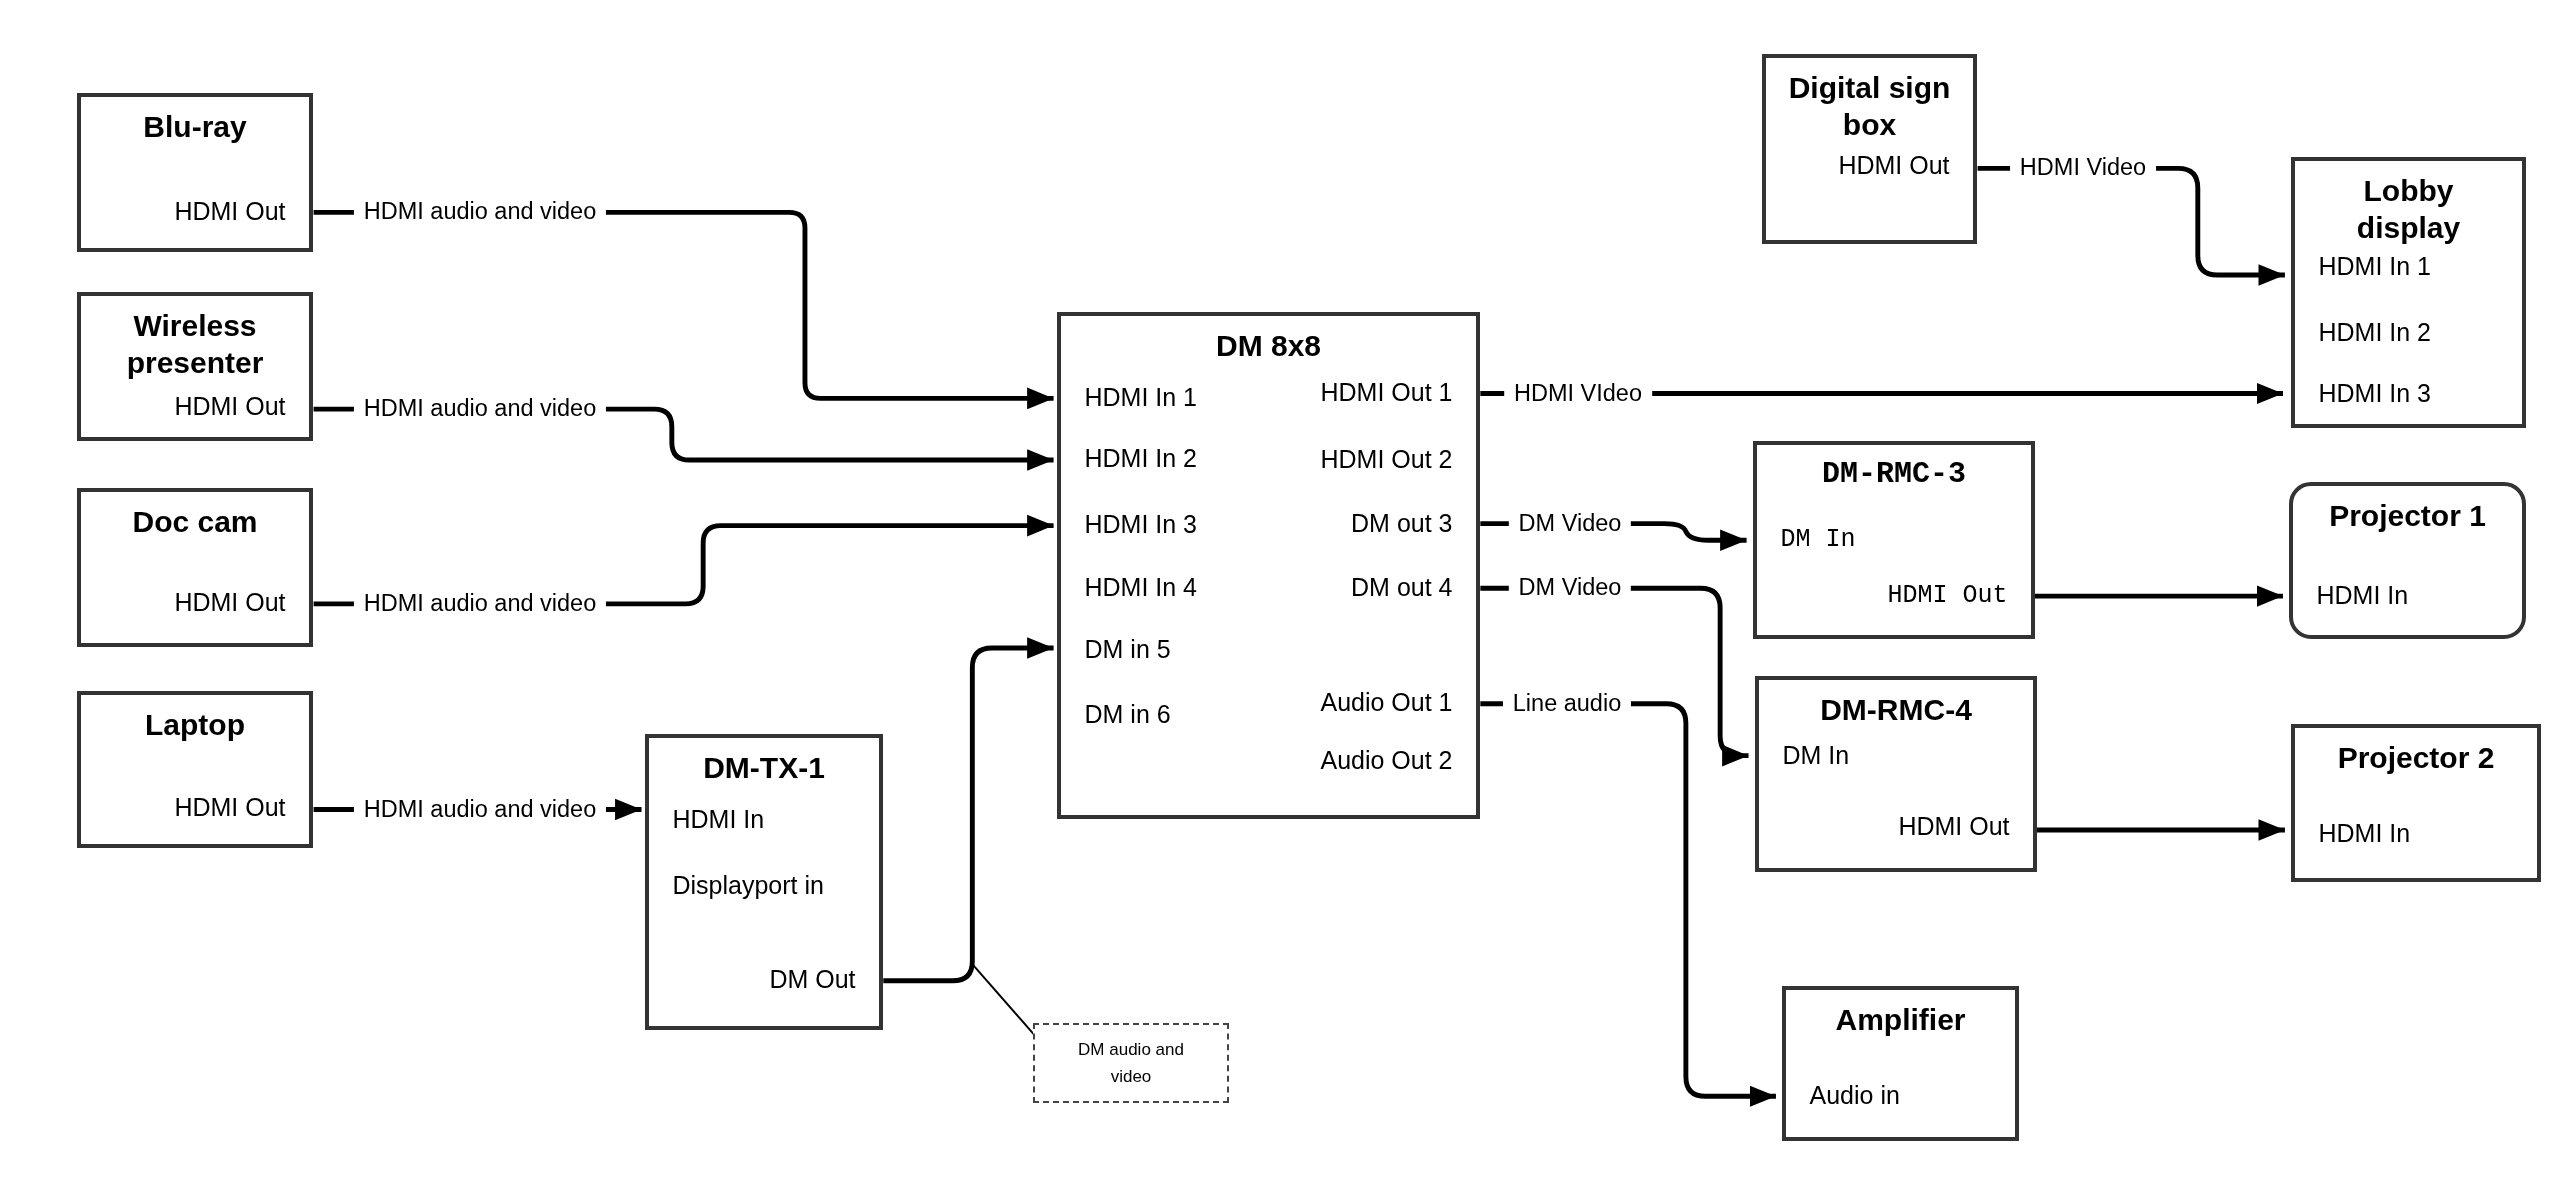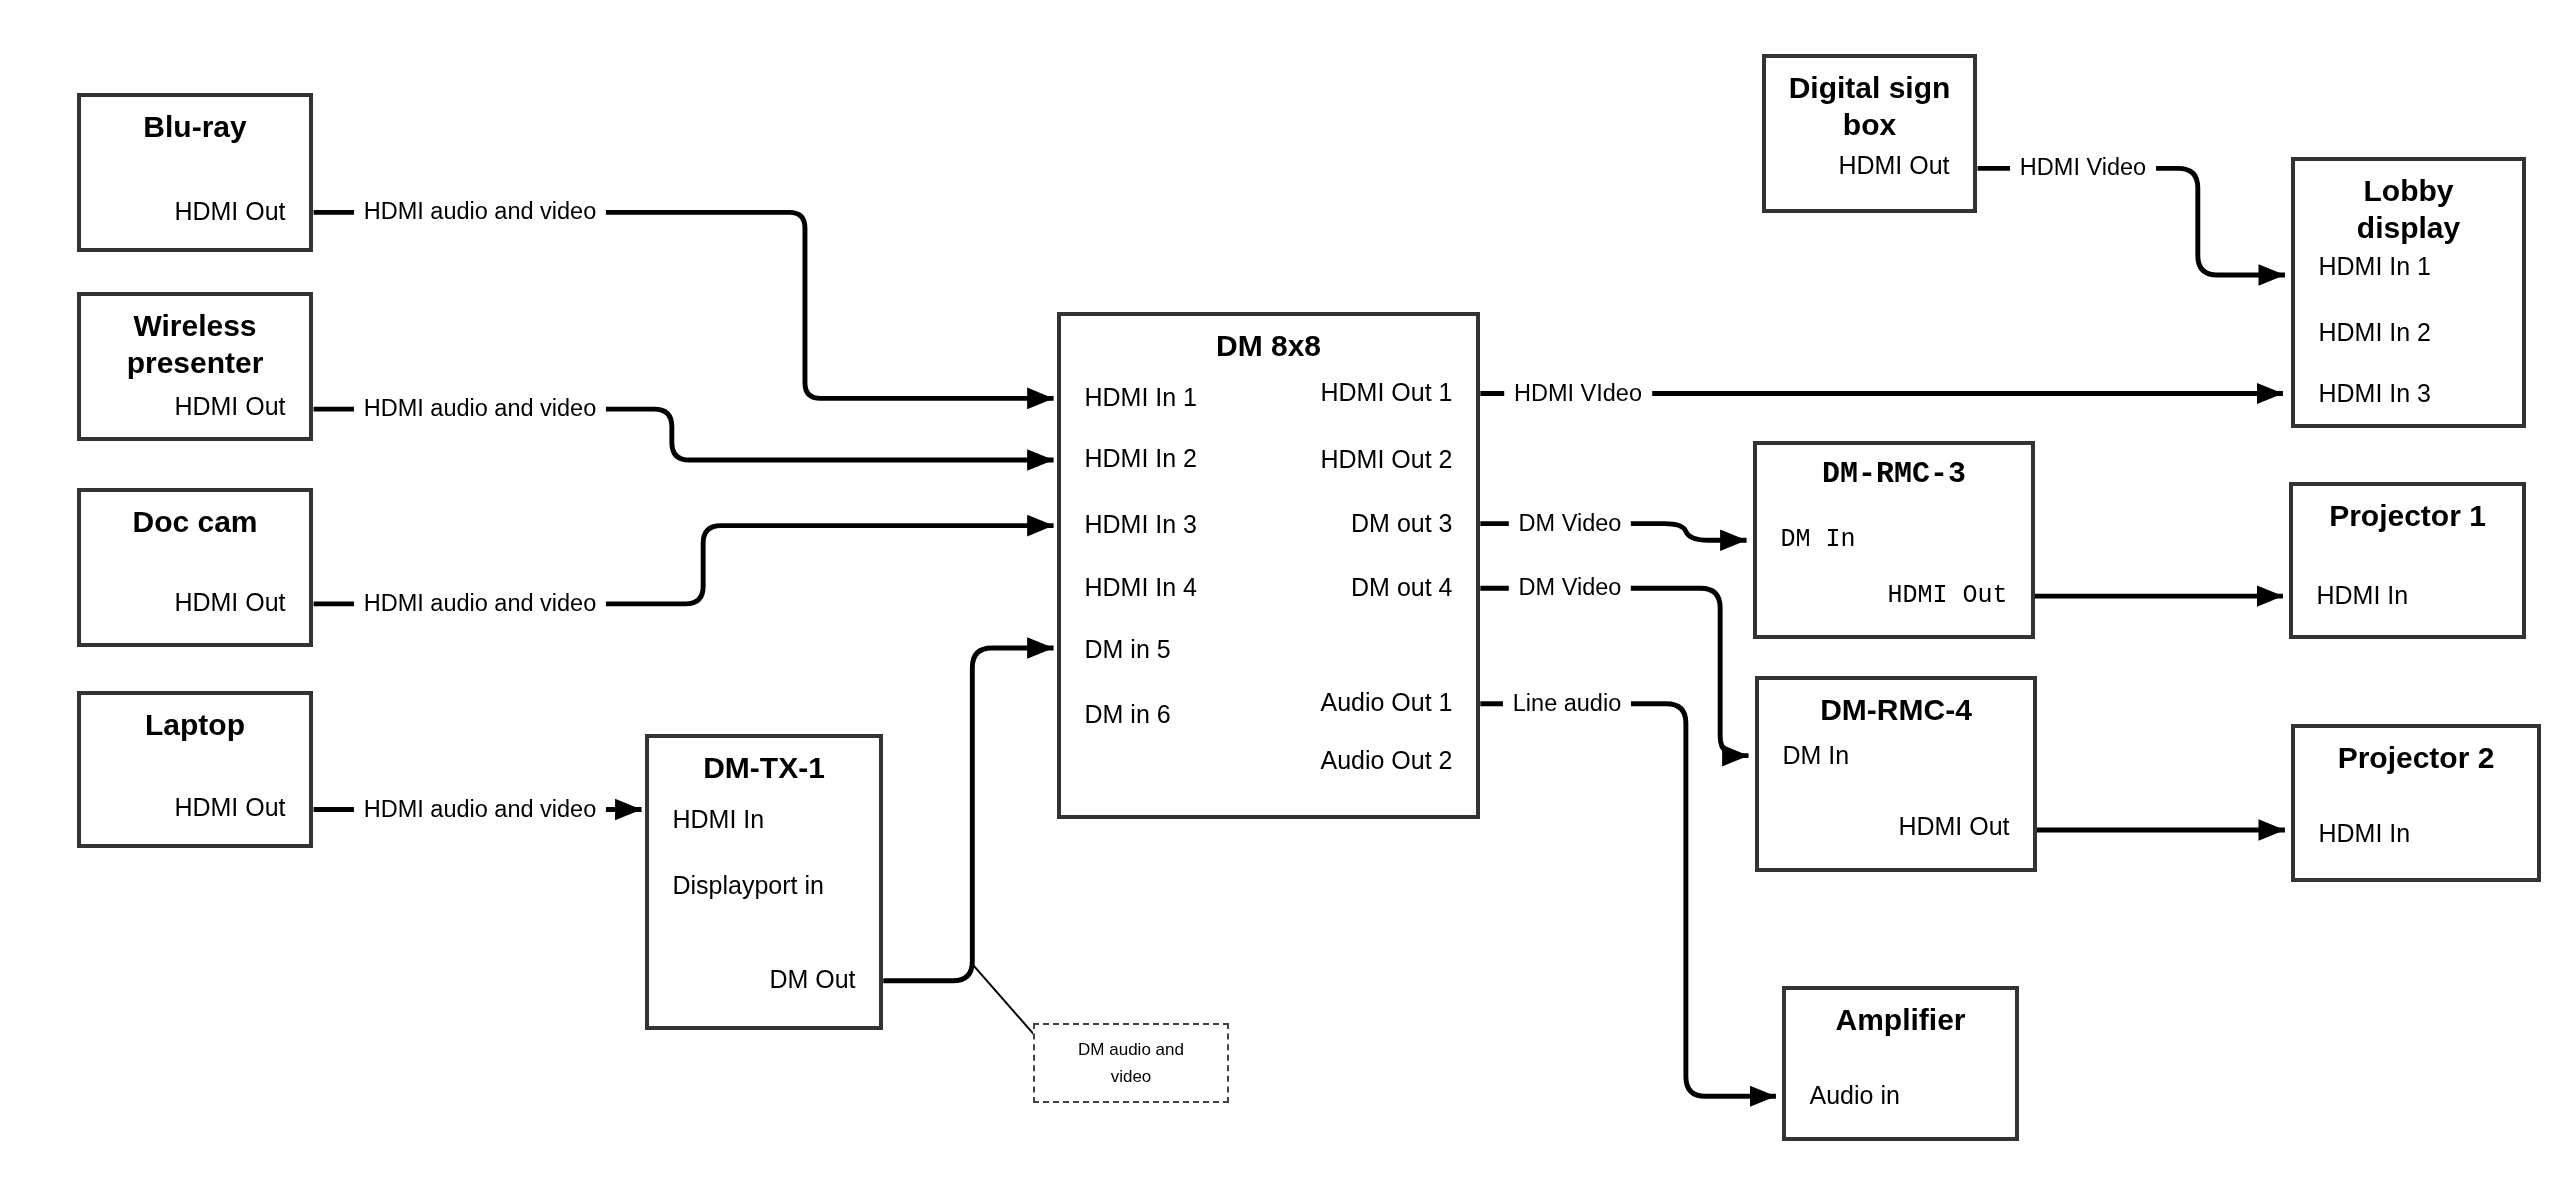--- a/index.html
+++ b/index.html
@@ -122,38 +122,38 @@
         <div class="port left" style="top: 258px;">HDMI In 4</div>
         <div class="port left" style="top: 320px;">DM in 5</div>
         <div class="port left" style="top: 385px;">DM in 6</div>
         <div class="port right" style="top: 63px;">HDMI Out 1</div>
         <div class="port right" style="top: 130px;">HDMI Out 2</div>
         <div class="port right" style="top: 194px;">DM out 3</div>
         <div class="port right" style="top: 258px;">DM out 4</div>
         <div class="port right" style="top: 373px;">Audio Out 1</div>
         <div class="port right" style="top: 431px;">Audio Out 2</div>
       </div>
-      <div class="node" style="left: 1762px; top: 54px; width: 215px; height: 159px;">
+      <div class="node" style="left: 1762px; top: 54px; width: 215px; height: 190px;">
         <div class="node-title">Digital sign
 box</div>
         <div class="port right" style="top: 94px;">HDMI Out</div>
       </div>
       <div class="node" style="left: 2291px; top: 157px; width: 235px; height: 271px;">
         <div class="node-title">Lobby
 display</div>
         <div class="port left" style="top: 92px;">HDMI In 1</div>
         <div class="port left" style="top: 158px;">HDMI In 2</div>
         <div class="port left" style="top: 219px;">HDMI In 3</div>
       </div>
       <div class="node" style="left: 1753px; top: 441px; width: 282px; height: 198px; font-family: Liberation Mono, monospace;">
         <div class="node-title">DM-RMC-3</div>
         <div class="port left" style="top: 81px;">DM In</div>
         <div class="port right" style="top: 137px;">HDMI Out</div>
       </div>
-      <div class="node" style="left: 2289px; top: 482px; width: 237px; height: 157px;">
+      <div class="node" style="left: 2289px; top: 482px; width: 237px; height: 157px; border-radius: 22px;">
         <div class="node-title">Projector 1</div>
         <div class="port left" style="top: 96px;">HDMI In</div>
       </div>
       <div class="node" style="left: 1755px; top: 676px; width: 282px; height: 196px;">
         <div class="node-title">DM-RMC-4</div>
         <div class="port left" style="top: 62px;">DM In</div>
         <div class="port right" style="top: 133px;">HDMI Out</div>
       </div>
       <div class="node" style="left: 2291px; top: 724px; width: 250px; height: 158px;">
         <div class="node-title">Projector 2</div>

